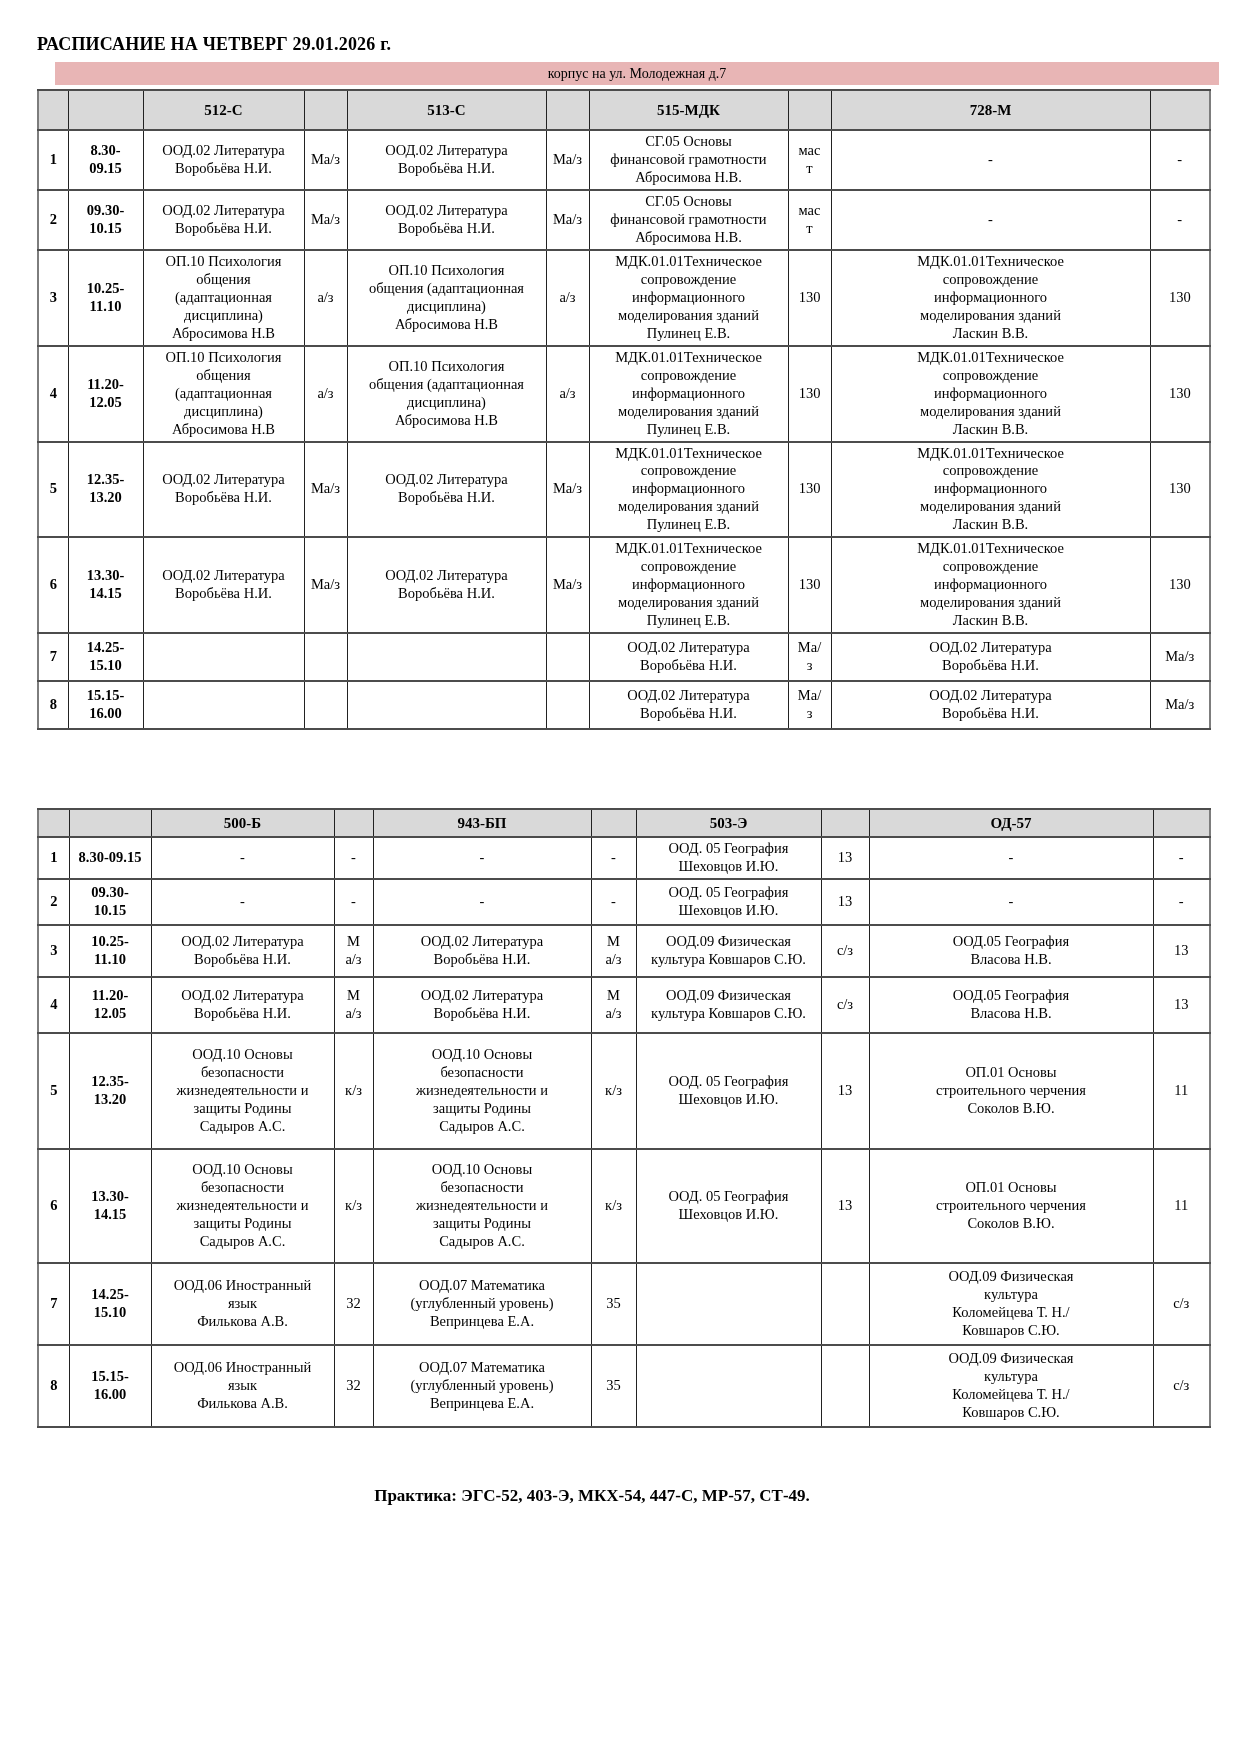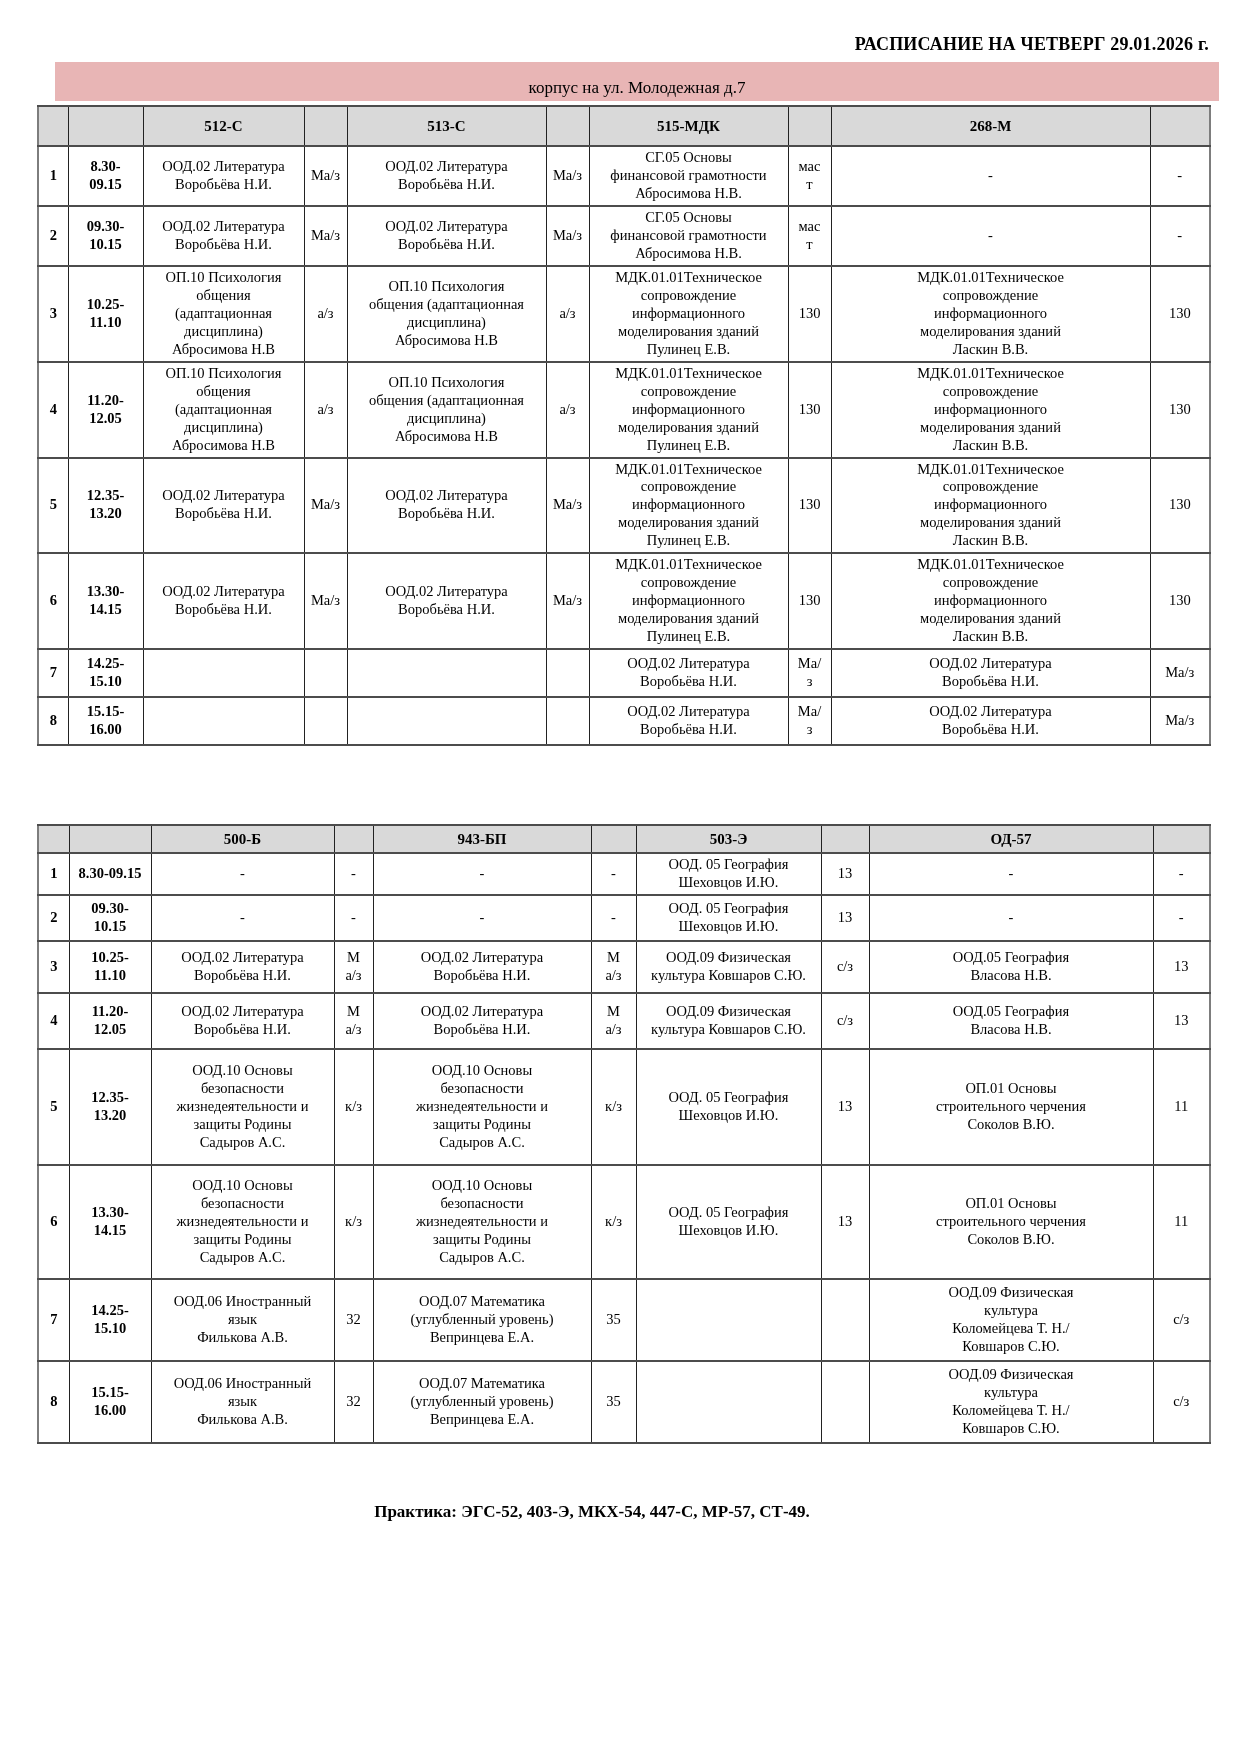--- a/index.html
+++ b/index.html
@@ -4,29 +4,29 @@
 <style>
   html,body{margin:0;padding:0;background:#ffffff;}
   body{
     width:1241px;height:1755px;
     font-family:"Liberation Serif","DejaVu Serif",serif;
     color:#000;
     position:relative;
   }
   .sheet{padding:34px 0 0 37px;}
   .page-title{
-    width:1172px;text-align:right;
+    width:1172px;text-align:left;
     font-size:18px;font-weight:bold;
     margin-bottom:7px;letter-spacing:.2px;
   }
   .banner{
     margin:0 22px 4px 18px;
     background:var(--banner-bg,#e8b5b5);
-    text-align:center;font-size:17px;
-    padding:16px 0 3px 0;
+    text-align:center;font-size:14px;
+    padding:4px 0 3px 0;
   }
   table.sched{
     width:1172px;border-collapse:collapse;table-layout:fixed;
     border:2px solid #7d7d7d;
     font-size:14.5px;line-height:1.24;
   }
   table.sched th,table.sched td{
     border-left:1px solid #222;border-right:1px solid #222;
     border-top:2px solid #4c4c4c;border-bottom:2px solid #4c4c4c;
     text-align:center;vertical-align:middle;
@@ -88,21 +88,21 @@
     <thead>
       <tr>
         <th></th>
         <th></th>
         <th>512-С</th>
         <th></th>
         <th>513-С</th>
         <th></th>
         <th>515-МДК</th>
         <th></th>
-        <th>268-М</th>
+        <th>728-М</th>
         <th></th>
       </tr>
     </thead>
     <tbody>
         <tr>
           <td class="num">1</td>
           <td class="time">8.30-
 09.15</td>
           <td class="subj">ООД.02 Литература
 Воробьёва Н.И.</td>

